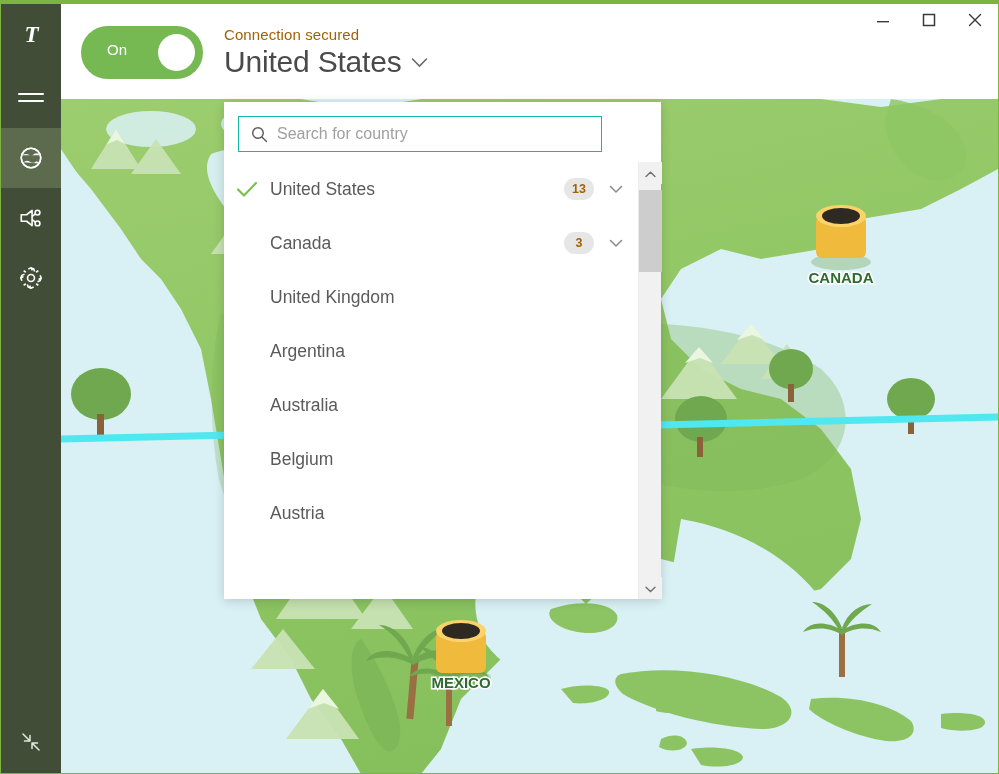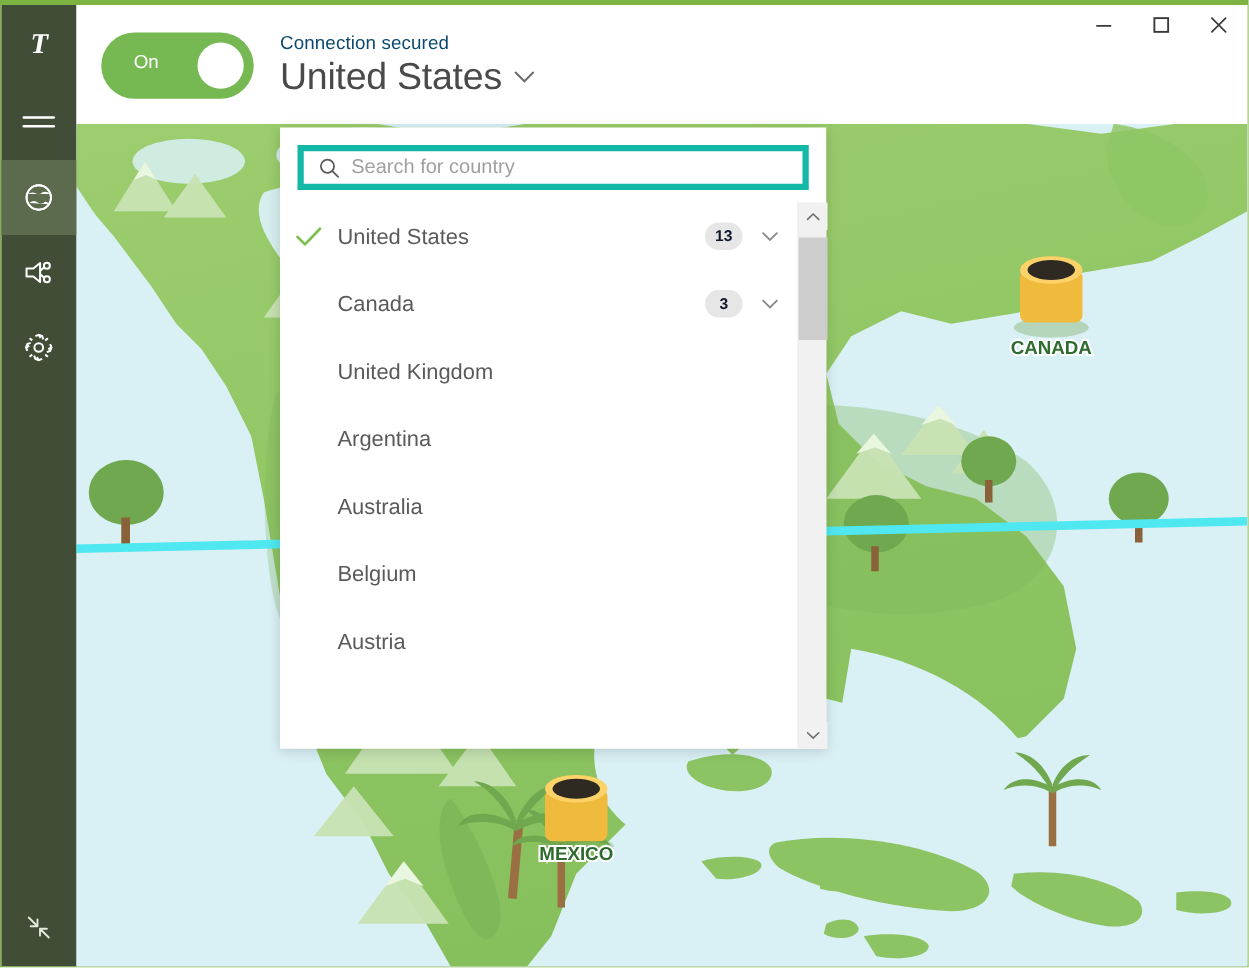--- a/index.html
+++ b/index.html
@@ -82,21 +82,21 @@
     right: 8px; top: 8px;
     width: 37px; height: 37px;
     background: #ffffff;
     border-radius: 50%;
   }
   .conn-block {
     position: absolute;
     left: 163px; top: 22px;
   }
   .conn-status {
-    font-size: 15px; color: #0c4a6e;
+    font-size: 15px; color: #a16207;
     letter-spacing: 0.1px;
   }
   .conn-country-row {
     display: flex; align-items: baseline; gap: 9px;
     margin-top: 2px;
     cursor: pointer;
   }
   .conn-country {
     font-size: 30px; color: #4a4a4a; font-weight: 400;
     letter-spacing: -0.2px;
@@ -131,22 +131,22 @@
     position: absolute;
     left: 223px; top: 98px;
     width: 437px; height: 497px;
     background: #ffffff;
     box-shadow: 0 2px 10px rgba(0,0,0,0.16);
     z-index: 50;
   }
   .search-wrap {
     position: absolute;
     left: 14px; top: 14px;
-    width: 409px; height: 36px;
-    border: 5px solid #14b8a6;
+    width: 364px; height: 36px;
+    border: 1px solid #14b8a6;
     display: flex; align-items: center;
     background: #ffffff;
   }
   .search-icon { margin: 0 9px 0 12px; display: flex; }
   .search-input {
     flex: 1;
     border: none; outline: none;
     font-family: "Liberation Sans", sans-serif;
     font-size: 16px;
     color: #4a4a4a;
@@ -178,21 +178,21 @@
     color: #5a5a5a;
     flex: 1;
   }
   .badge {
     min-width: 30px; height: 22px;
     padding: 0 7px;
     background: #e6e6e6;
     border-radius: 11px;
     display: flex; align-items: center; justify-content: center;
     font-size: 12.5px; font-weight: bold;
-    color: #0f172a;
+    color: #a16207;
     margin-right: 14px;
   }
   .row-chev { width: 16px; display: flex; justify-content: center; }
 
   
   .scrollbar {
     position: absolute;
     right: 0; top: 60px;
     width: 23px; height: 437px;
     background: #f1f1f1;

